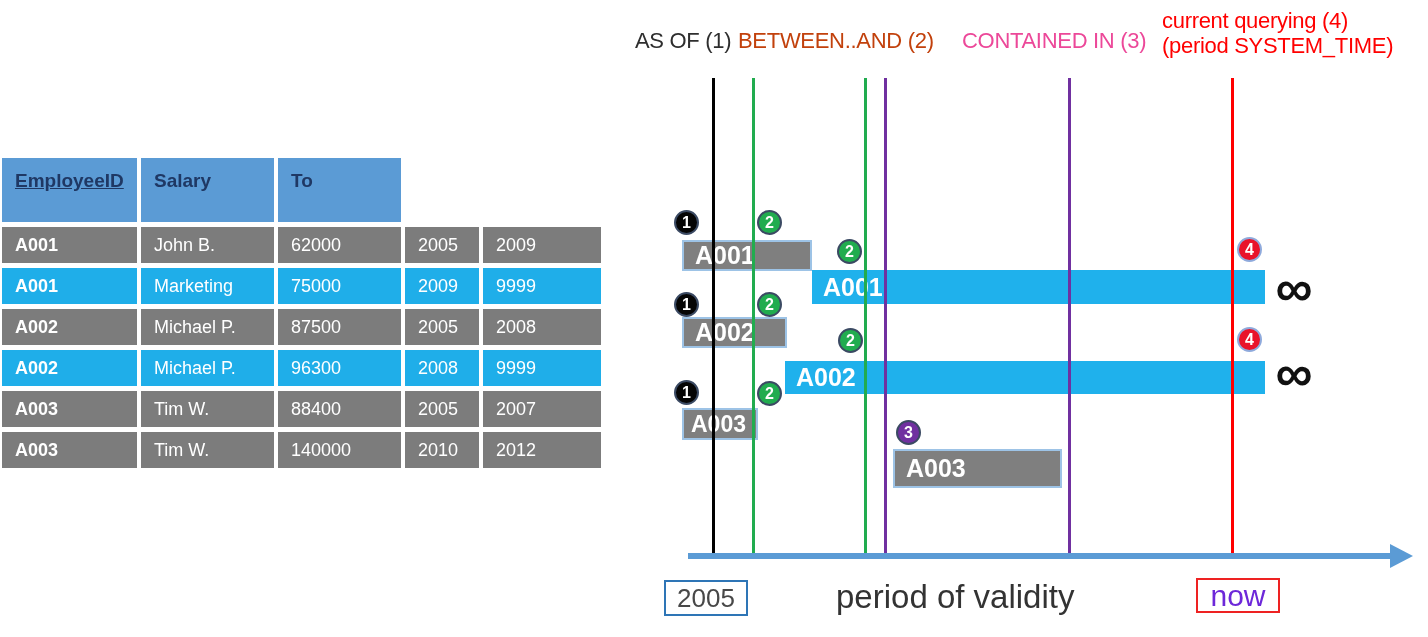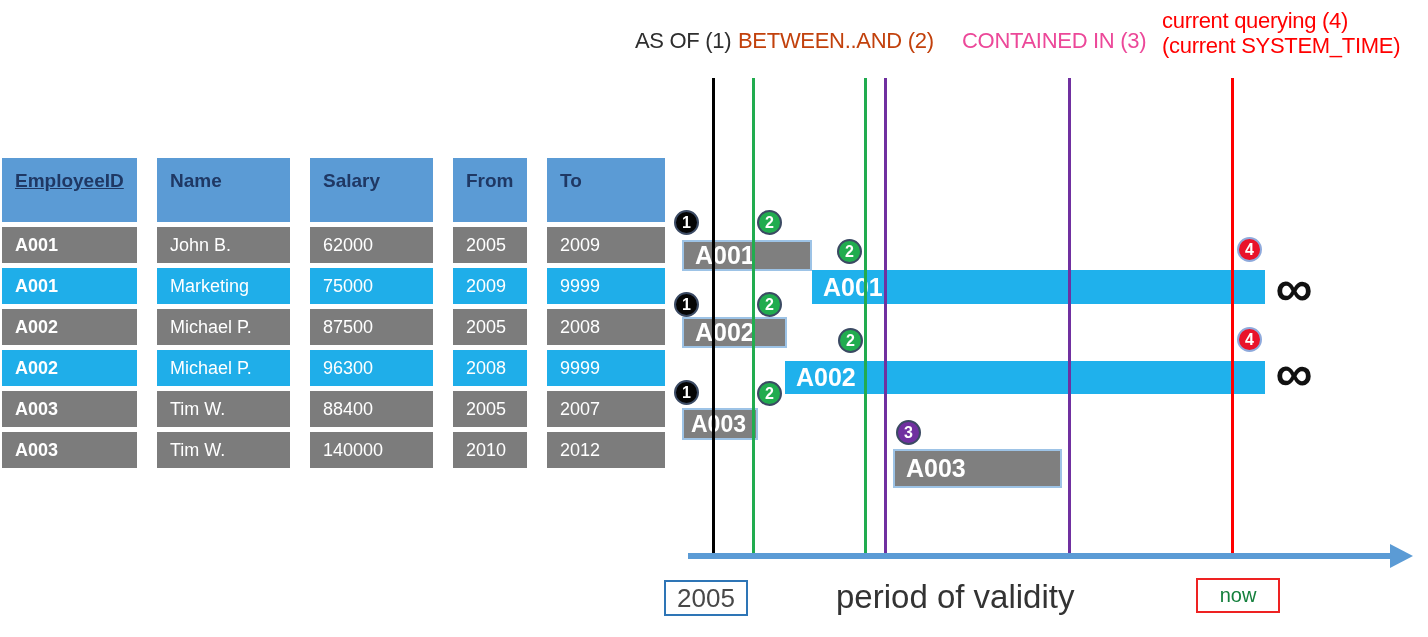--- a/index.html
+++ b/index.html
@@ -1,21 +1,21 @@
 <!DOCTYPE html>
 <html><head>
 <meta charset="utf-8">
 <style>
   html,body{margin:0;padding:0;background:#fff;}
   body{font-family:"Liberation Sans", sans-serif;}
   .stage{position:relative;width:1428px;height:637px;background:#ffffff;overflow:hidden;}
 
   
   .emp-table{position:absolute;left:2px;top:158px;display:flex;flex-direction:column;gap:5px;}
-  .tr{display:grid;grid-template-columns:135px 133px 123px 74px 118px;column-gap:20px;}
+  .tr{display:grid;grid-template-columns:135px 133px 123px 74px 118px;column-gap:4px;}
   .tr.head{height:64px;}
   .tr.data{height:36px;}
   .th{background:#5B9BD5;color:#1F3864;font-weight:bold;font-size:19px;
       padding:12px 0 0 13px;box-sizing:border-box;}
   .th.u .hdr-text{text-decoration:underline;}
   .td{color:#ffffff;font-size:18px;display:flex;align-items:center;
       padding-left:13px;box-sizing:border-box;}
   .td.c0{font-weight:bold;}
   .row-gray .td{background:#7C7C7C;}
   .row-cyan .td{background:#1FAEE9;}
@@ -76,33 +76,31 @@
        border-top:12px solid transparent;border-bottom:12px solid transparent;
        border-left:23px solid #5B9BD5;}
 
   
   .year-box{position:absolute;left:664px;top:580px;width:84px;height:36px;border:2px solid #2E75B6;
        box-sizing:border-box;display:flex;align-items:center;justify-content:center;
        color:#484848;font-size:26px;font-weight:300;}
   .axis-label{position:absolute;left:836px;top:578px;color:#333333;font-size:33px;font-weight:300;white-space:nowrap;text-align:right;}
   .now-box{position:absolute;left:1196px;top:578px;width:84px;height:35px;border:2px solid #EE2222;
        box-sizing:border-box;display:flex;align-items:center;justify-content:center;
-       color:#15803d;font-size:20px;font-weight:300;}
+       color:#6d28d9;font-size:30px;font-weight:300;}
 </style>
 </head>
 <body>
 
 <div class="stage">
 
   <div class="emp-table">
     <div class="tr head">
       <div class="th u"><span class="hdr-text">EmployeeID</span></div>
-      <div class="th"><span class="hdr-text">Name</span></div>
       <div class="th"><span class="hdr-text">Salary</span></div>
-      <div class="th"><span class="hdr-text">From</span></div>
       <div class="th"><span class="hdr-text">To</span></div>
     </div>
 
     <div class="tr data row-gray">
       <div class="td c0">A001</div>
       <div class="td">John  B.</div>
       <div class="td">62000</div>
       <div class="td">2005</div>
       <div class="td">2009</div>
     </div>
@@ -141,21 +139,21 @@
       <div class="td">2010</div>
       <div class="td">2012</div>
     </div>
   </div>
 
   <div class="legend lg-asof">AS OF (1)</div>
   <div class="legend lg-between">BETWEEN..AND (2)</div>
   <div class="legend lg-contained">CONTAINED IN (3)</div>
   <div class="legend lg-current">
     <div>current querying (4)</div>
-    <div>(current SYSTEM_TIME)</div>
+    <div>(period SYSTEM_TIME)</div>
   </div>
 
   <div class="bar gray bar-a001g">
       <span>A001</span>
     </div>
   <div class="bar cyan bar-a001c">
       <span>A001</span>
     </div>
   <div class="bar gray bar-a002g">
       <span>A002</span>

